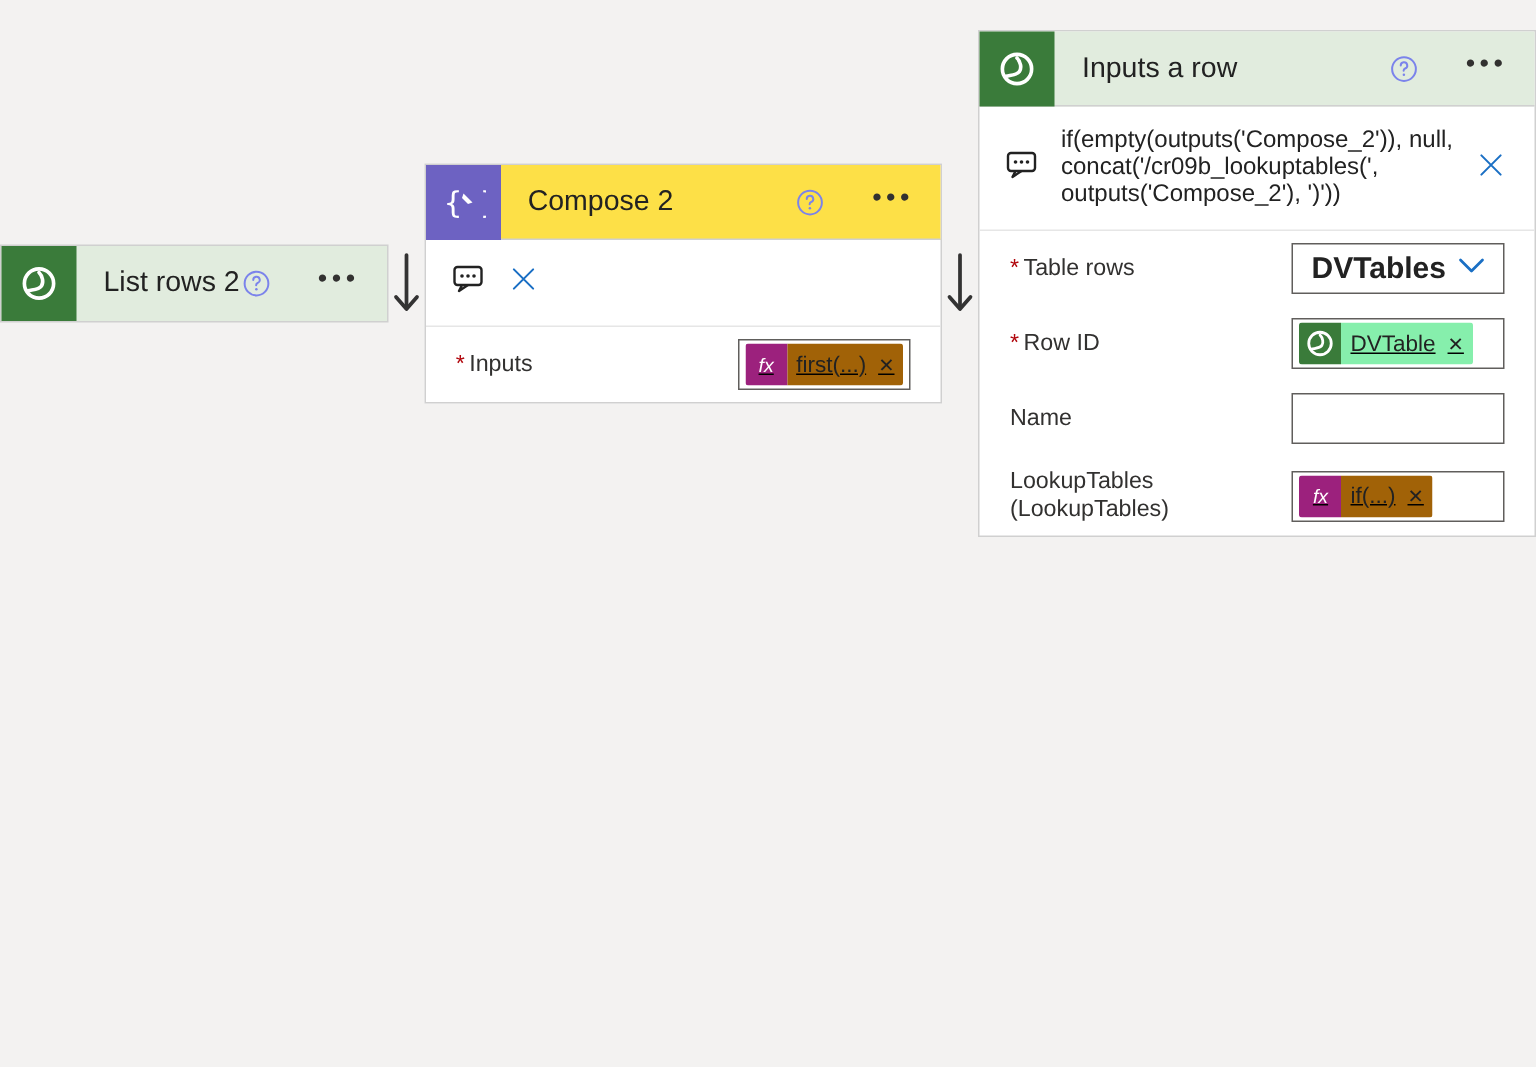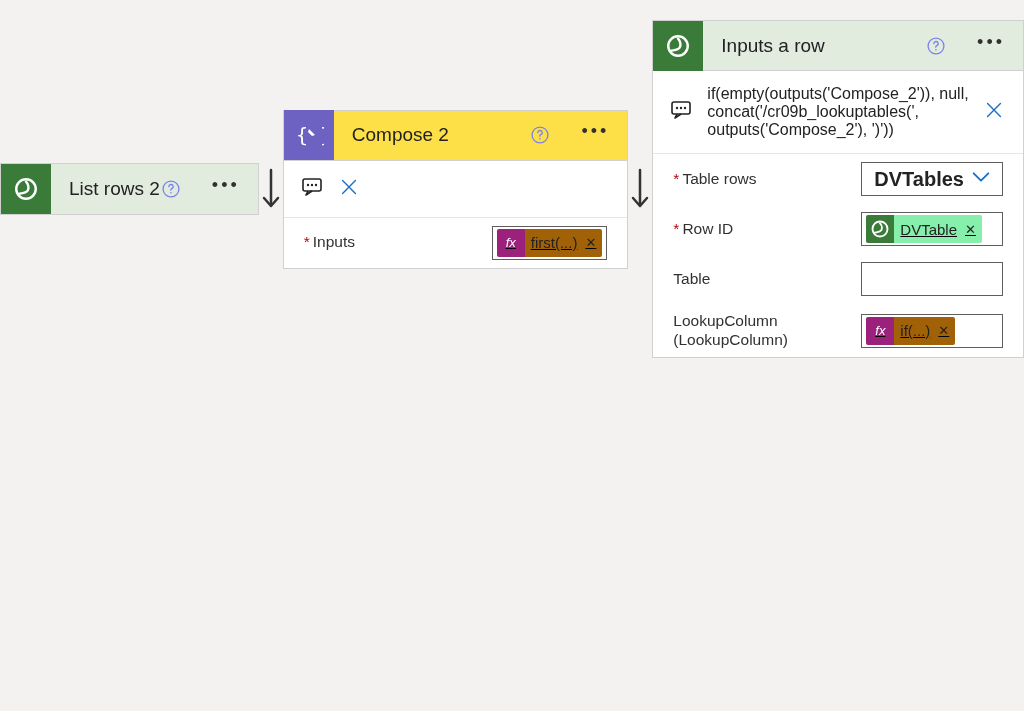--- a/index.html
+++ b/index.html
@@ -300,30 +300,30 @@
                 <span class="pill-text">
                     <span>DVTable</span>
                     <span class="pill-x">✕</span>
                   </span>
               </span>
             </div>
           </div>
         </div>
 
         <div class="form-row">
-          <div class="label-col">Table</div>
+          <div class="label-col">Name</div>
           <div class="field-col">
             <div class="field-box">
               <input type="text" style="">
             </div>
           </div>
         </div>
 
         <div class="form-row">
-          <div class="label-col">LookupColumn (LookupColumn)</div>
+          <div class="label-col">LookupTables (LookupTables)</div>
           <div class="field-col">
             <div class="field-box">
               <span class="pill fx">
                 <span class="pill-icon">fx</span>
                 <span class="pill-text">
                     <span>if(...)</span>
                     <span class="pill-x">✕</span>
                   </span>
               </span>
             </div>

